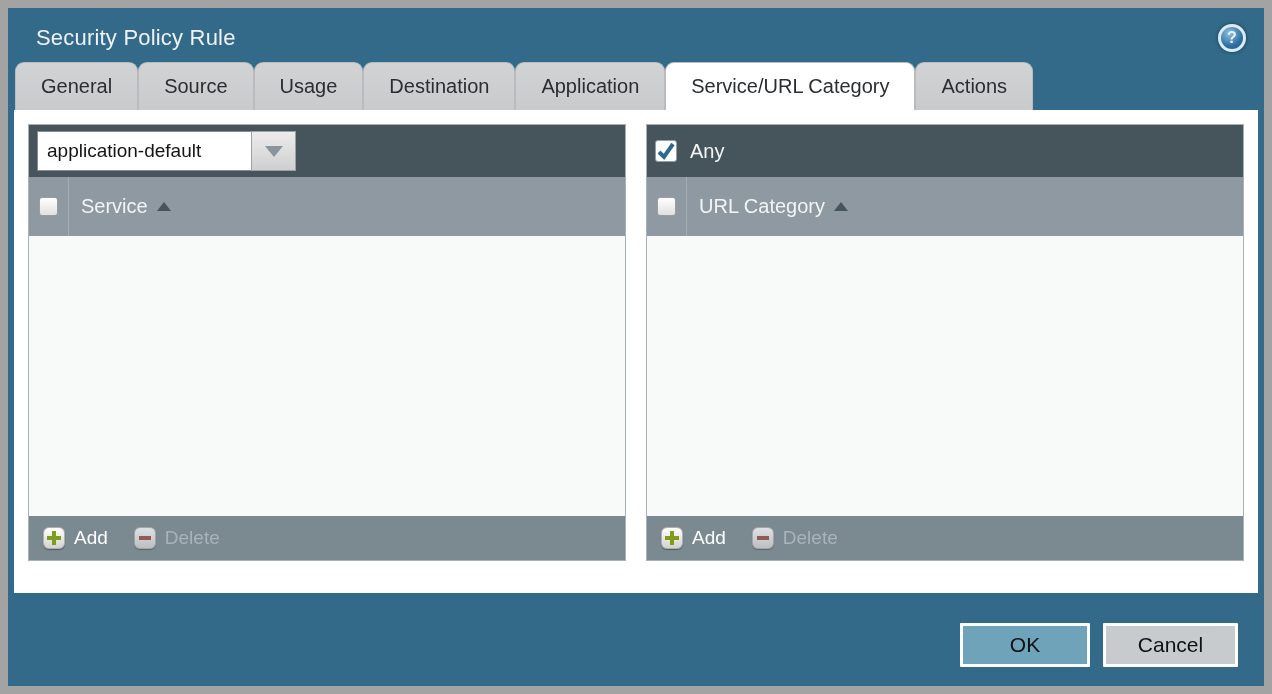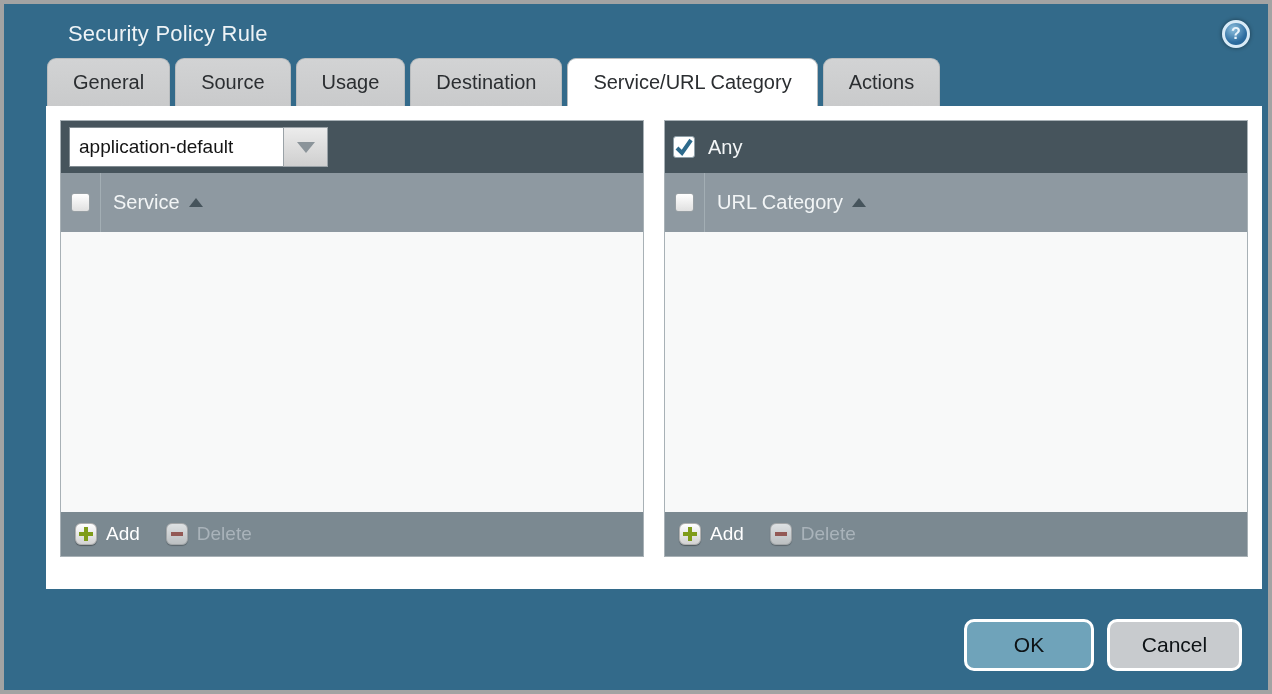--- a/index.html
+++ b/index.html
@@ -1,42 +1,41 @@
 <!DOCTYPE html>
 <html style="--bg_teal: #336a8a; --panel_dark: #46545c; --header_gray: #8e99a1; --footer_gray: #7b8991; --body_light: #f8f9f9; --tab_gray: #c9cacb; --active_tab: #ffffff; --ok_blue: #6fa3ba; --cancel_gray: #c8cbce; --add_green: #7f9c1a; --delete_red: #9b4a42; --check_blue: #2d6a8c;"><head>
 <meta charset="utf-8">
 <style>
   * { box-sizing: border-box; margin: 0; padding: 0; }
   html,body { width:1272px; height:694px; }
   body { font-family: "Liberation Sans", sans-serif; }
 
   .screen {
     width:1272px; height:694px;
-    border:4px solid #a3a3a3;
+    border:8px solid #a3a3a3;
     background: var(--bg_teal);
     position:relative;
     overflow:hidden;
-    padding-left:36px;
   }
 
   
   .titlebar { height:54px; display:flex; align-items:center; padding:6px 18px 0 28px; }
   .title { color:#eef3f6; font-size:22px; letter-spacing:.2px; }
   .help {
     margin-left:auto; width:28px; height:28px; border-radius:50%;
     background: radial-gradient(circle at 38% 28%, #8fc0de, #2d6da0 62%, #1d5a8c);
     border:3px solid #d9ebf7;
     box-shadow:0 0 4px rgba(0,0,0,.45);
     color:#eaf4fb; font-size:16px; font-weight:bold;
     display:flex; align-items:center; justify-content:center;
     cursor:pointer;
   }
 
   
-  .tabs { display:flex; gap:5px; padding:0 0 0 7px; height:48px; align-items:flex-end; }
+  .tabs { display:flex; padding:0 0 0 7px; height:48px; align-items:flex-end; }
   .tab {
     height:48px; padding:0 25px;
     background: linear-gradient(#d2d3d4, var(--tab_gray));
     border-radius:9px 9px 0 0;
     border:1px solid #b9bcbe; border-bottom:none;
     display:flex; align-items:center;
     font-size:20px; color:#2b2e31;
     cursor:pointer; white-space:nowrap;
   }
   .tab.active { background: var(--active_tab); margin-top: 7px; }
@@ -118,21 +117,21 @@
   .cb-any {
     width:22px; height:22px; border-radius:3px;
     background:#ffffff; border:1px solid #8fa0a8;
     display:flex; align-items:center; justify-content:center; cursor:pointer;
   }
   .any-row-label { color:#f2f5f6; font-size:20px; margin-left:13px; }
 
   
   .dialog-actions { position:absolute; right:26px; bottom:19px; display:flex; gap:13px; }
   .btn {
-    height:52px; border-radius:10px; border:3px solid #ffffff;
+    height:44px; border-radius:1px; border:3px solid #ffffff;
     font-family:"Liberation Sans",sans-serif; font-size:21px; color:#0d1215;
     cursor:pointer;
   }
   .btn-ok { width:130px; background:var(--ok_blue); }
   .btn-cancel { width:135px; background:var(--cancel_gray); }
 </style>
 </head>
 <body>
 
 <div class="screen">
@@ -140,20 +139,21 @@
   <div class="titlebar">
     <div class="title">Security Policy Rule</div>
     <div class="help">?</div>
   </div>
 
   <div class="tabs">
     <div class="tab">General</div>
     <div class="tab">Source</div>
     <div class="tab">Usage</div>
     <div class="tab">Destination</div>
+    <div class="tab">Application</div>
     <div class="tab active">Service/URL Category</div>
     <div class="tab">Actions</div>
   </div>
 
   <div class="content">
 
     <div class="panel">
       <div class="panel-toolbar">
         <div class="combo">
           <input type="text" value="application-default" style="">

